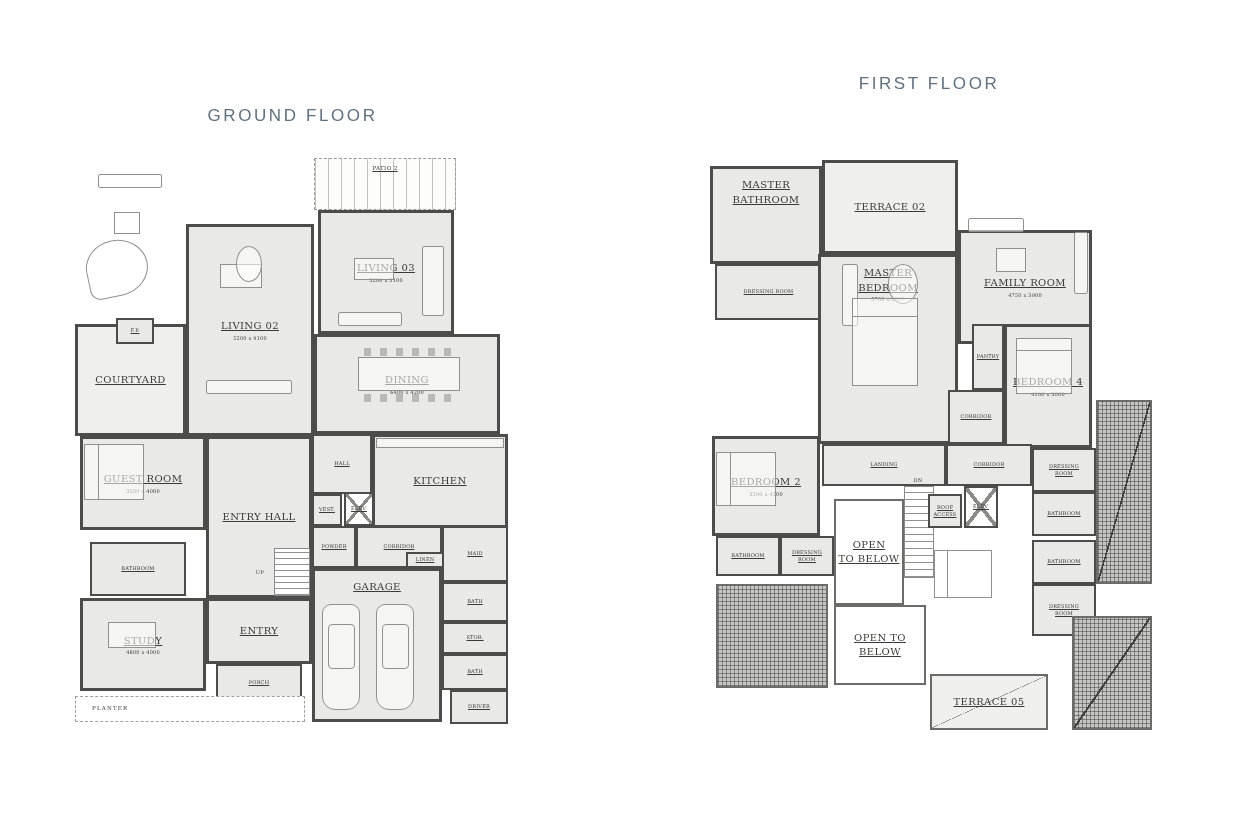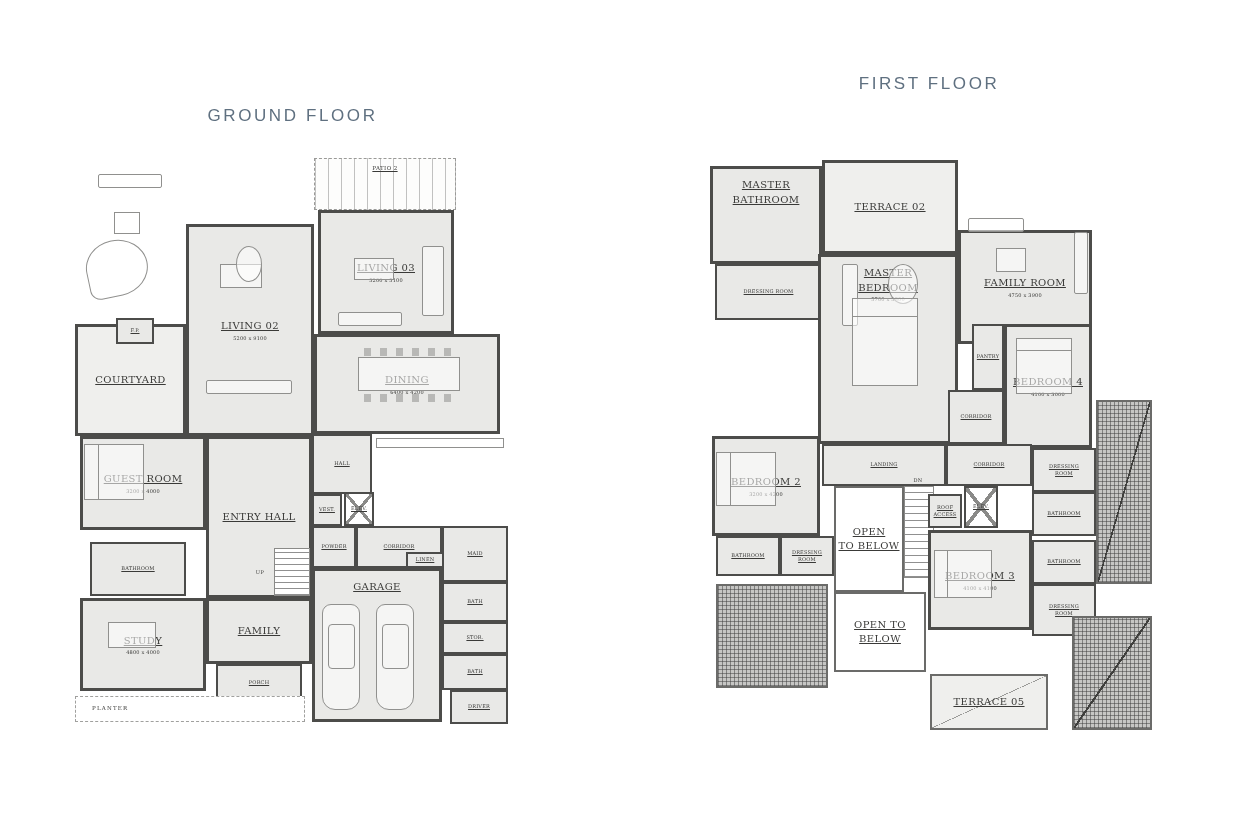--- a/index.html
+++ b/index.html
@@ -12,21 +12,21 @@
   .plan{position:absolute;}
   #plan-ground{left:70px;top:152px;width:445px;height:572px;}
   #plan-first{left:700px;top:152px;width:458px;height:580px;}
 
   .room{position:absolute;box-sizing:border-box;background:var(--fill,#e9e9e7);
         border:3px solid var(--wall,#4c4c4a);display:flex;flex-direction:column;align-items:center;
         justify-content:center;gap:1px;overflow:hidden;}
   .room.small{border-width:2px;}
   .label-top{justify-content:flex-start;padding-top:9px;}
   .k-outdoor{background:var(--outdoor,#efefed);}
-  .k-open{background:#fff;border-width:2px;border-color:#6b6b69;}
+  .k-open{background:#fff;border-width:2px;border-color:#6b6b69;margin-top:13px;}
   .k-elev{background:#fff;border-width:2px;border-color:#55555
 3;background-image:linear-gradient(to top right,transparent 46%,#8a8a88 46% 54%,transparent 54%),
         linear-gradient(to bottom right,transparent 46%,#8a8a88 46% 54%,transparent 54%);}
   .k-stairs{background-color:#fff;border:1px solid #8a8a88;
         background-image:repeating-linear-gradient(0deg,#909090 0 1px,transparent 1px 7px);}
   .k-pergola{background-color:#fdfdfc;border:1px dashed #9a9a98;justify-content:flex-start;padding-top:6px;
         background-image:repeating-linear-gradient(90deg,rgba(120,120,120,.45) 0 1px,transparent 1px 13px);}
   .k-planter{background:#fff;border:1px dashed #a0a09e;flex-direction:row;justify-content:flex-start;padding-left:16px;}
   .k-hatch{border:2px solid #6b6b69;background-color:#c6c6c4;
         background-image:repeating-linear-gradient(90deg,rgba(60,60,60,.5) 0 1px,transparent 1px 4px),
@@ -91,20 +91,23 @@
       <div class="room k-room" style="left: 10px; top: 284px; width: 126px; height: 94px;">
         <div class="nm">GUEST ROOM</div>
         <div class="dm">3200 x 4000</div>
       </div>
       <div class="room k-room" style="left: 136px; top: 284px; width: 106px; height: 162px; align-items: center;">
         <div class="nm">ENTRY HALL</div>
       </div>
       <div class="room k-room small" style="left: 242px; top: 282px; width: 60px; height: 60px;">
         <div class="nm">HALL</div>
       </div>
+      <div class="room k-room" style="left: 302px; top: 282px; width: 136px; height: 94px;">
+        <div class="nm">KITCHEN</div>
+      </div>
       <div class="room k-room small" style="left: 242px; top: 342px; width: 30px; height: 32px;">
         <div class="nm">VEST.</div>
       </div>
       <div class="room k-elev small" style="left: 274px; top: 340px; width: 30px; height: 34px;">
         <div class="nm">ELEV.</div>
       </div>
       <div class="room k-room small" style="left: 20px; top: 390px; width: 96px; height: 54px;">
         <div class="nm">BATHROOM</div>
       </div>
       <div class="room k-room small" style="left: 242px; top: 374px; width: 44px; height: 42px;">
@@ -132,21 +135,21 @@
         <div class="nm">GARAGE</div>
       </div>
       <div class="room k-room small" style="left: 380px; top: 538px; width: 58px; height: 34px;">
         <div class="nm">DRIVER</div>
       </div>
       <div class="room k-room" style="left: 10px; top: 446px; width: 126px; height: 93px; justify-content: center;">
         <div class="nm">STUDY</div>
         <div class="dm">4800 x 4000</div>
       </div>
       <div class="room k-room" style="left: 136px; top: 446px; width: 106px; height: 66px;">
-        <div class="nm">FAMILY</div>
+        <div class="nm">ENTRY</div>
       </div>
       <div class="room k-room small" style="left: 146px; top: 512px; width: 86px; height: 38px;">
         <div class="nm">PORCH</div>
       </div>
       <div class="room k-planter" style="left: 5px; top: 544px; width: 230px; height: 26px;">
         <div class="nm">PLANTER</div>
       </div>
       <div class="room k-label" style="left: 180px; top: 416px; width: 20px; height: 10px;">
         <div class="nm">UP</div>
       </div>
@@ -219,24 +222,20 @@
       <div class="room k-label" style="left: 206px; top: 324px; width: 24px; height: 9px;">
         <div class="nm">DN</div>
       </div>
       <div class="room k-room small" style="left: 228px; top: 342px; width: 34px; height: 34px;">
         <div class="nm">ROOF
 ACCESS</div>
       </div>
       <div class="room k-elev small" style="left: 264px; top: 334px; width: 34px; height: 42px;">
         <div class="nm">ELEV.</div>
       </div>
-      <div class="room k-room" style="left: 228px; top: 378px; width: 104px; height: 100px;">
-        <div class="nm">BEDROOM 3</div>
-        <div class="dm">4100 x 4100</div>
-      </div>
       <div class="room k-room" style="left: 12px; top: 284px; width: 108px; height: 100px;">
         <div class="nm">BEDROOM 2</div>
         <div class="dm">3200 x 4200</div>
       </div>
       <div class="room k-room small" style="left: 16px; top: 384px; width: 64px; height: 40px;">
         <div class="nm">BATHROOM</div>
       </div>
       <div class="room k-room small" style="left: 80px; top: 384px; width: 54px; height: 40px;">
         <div class="nm">DRESSING
 ROOM</div>

